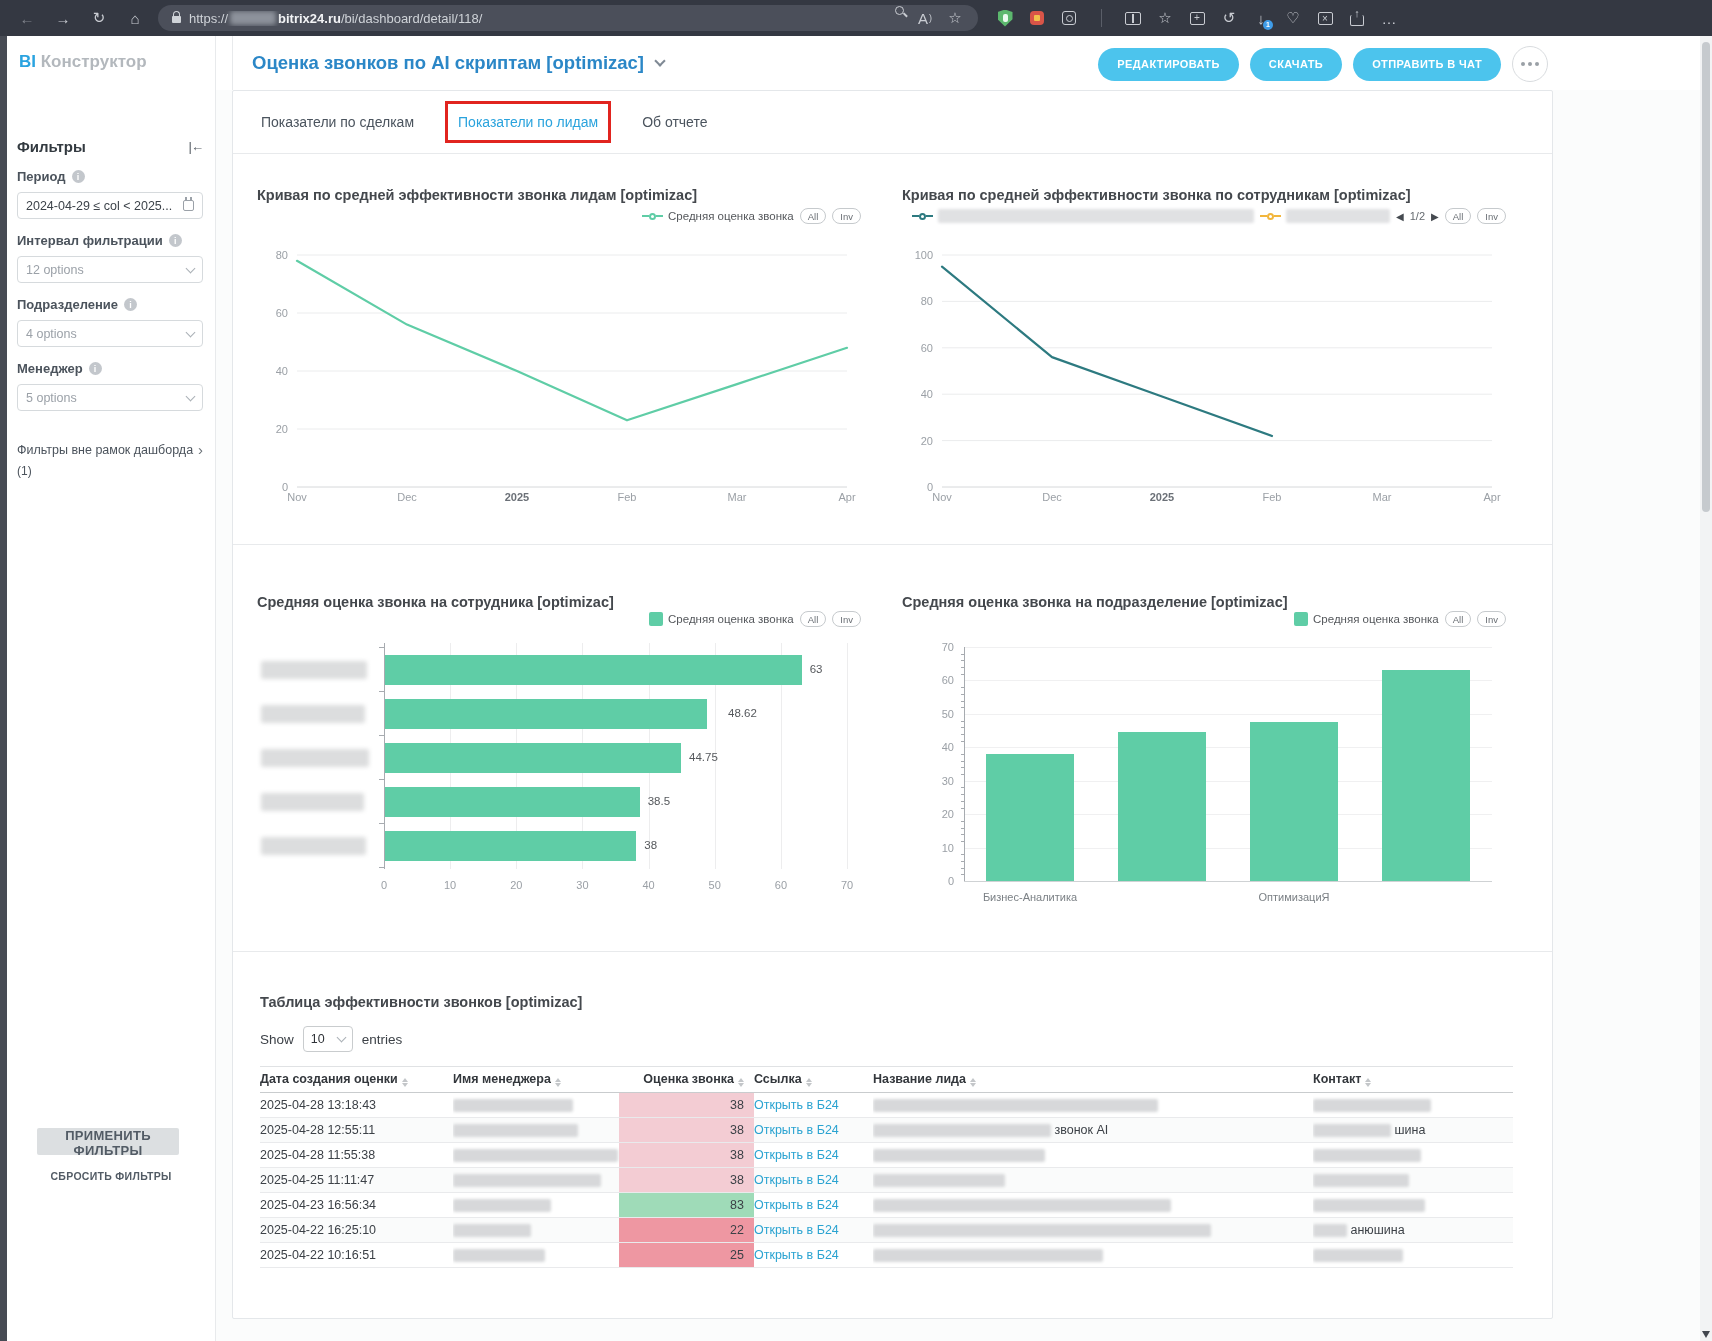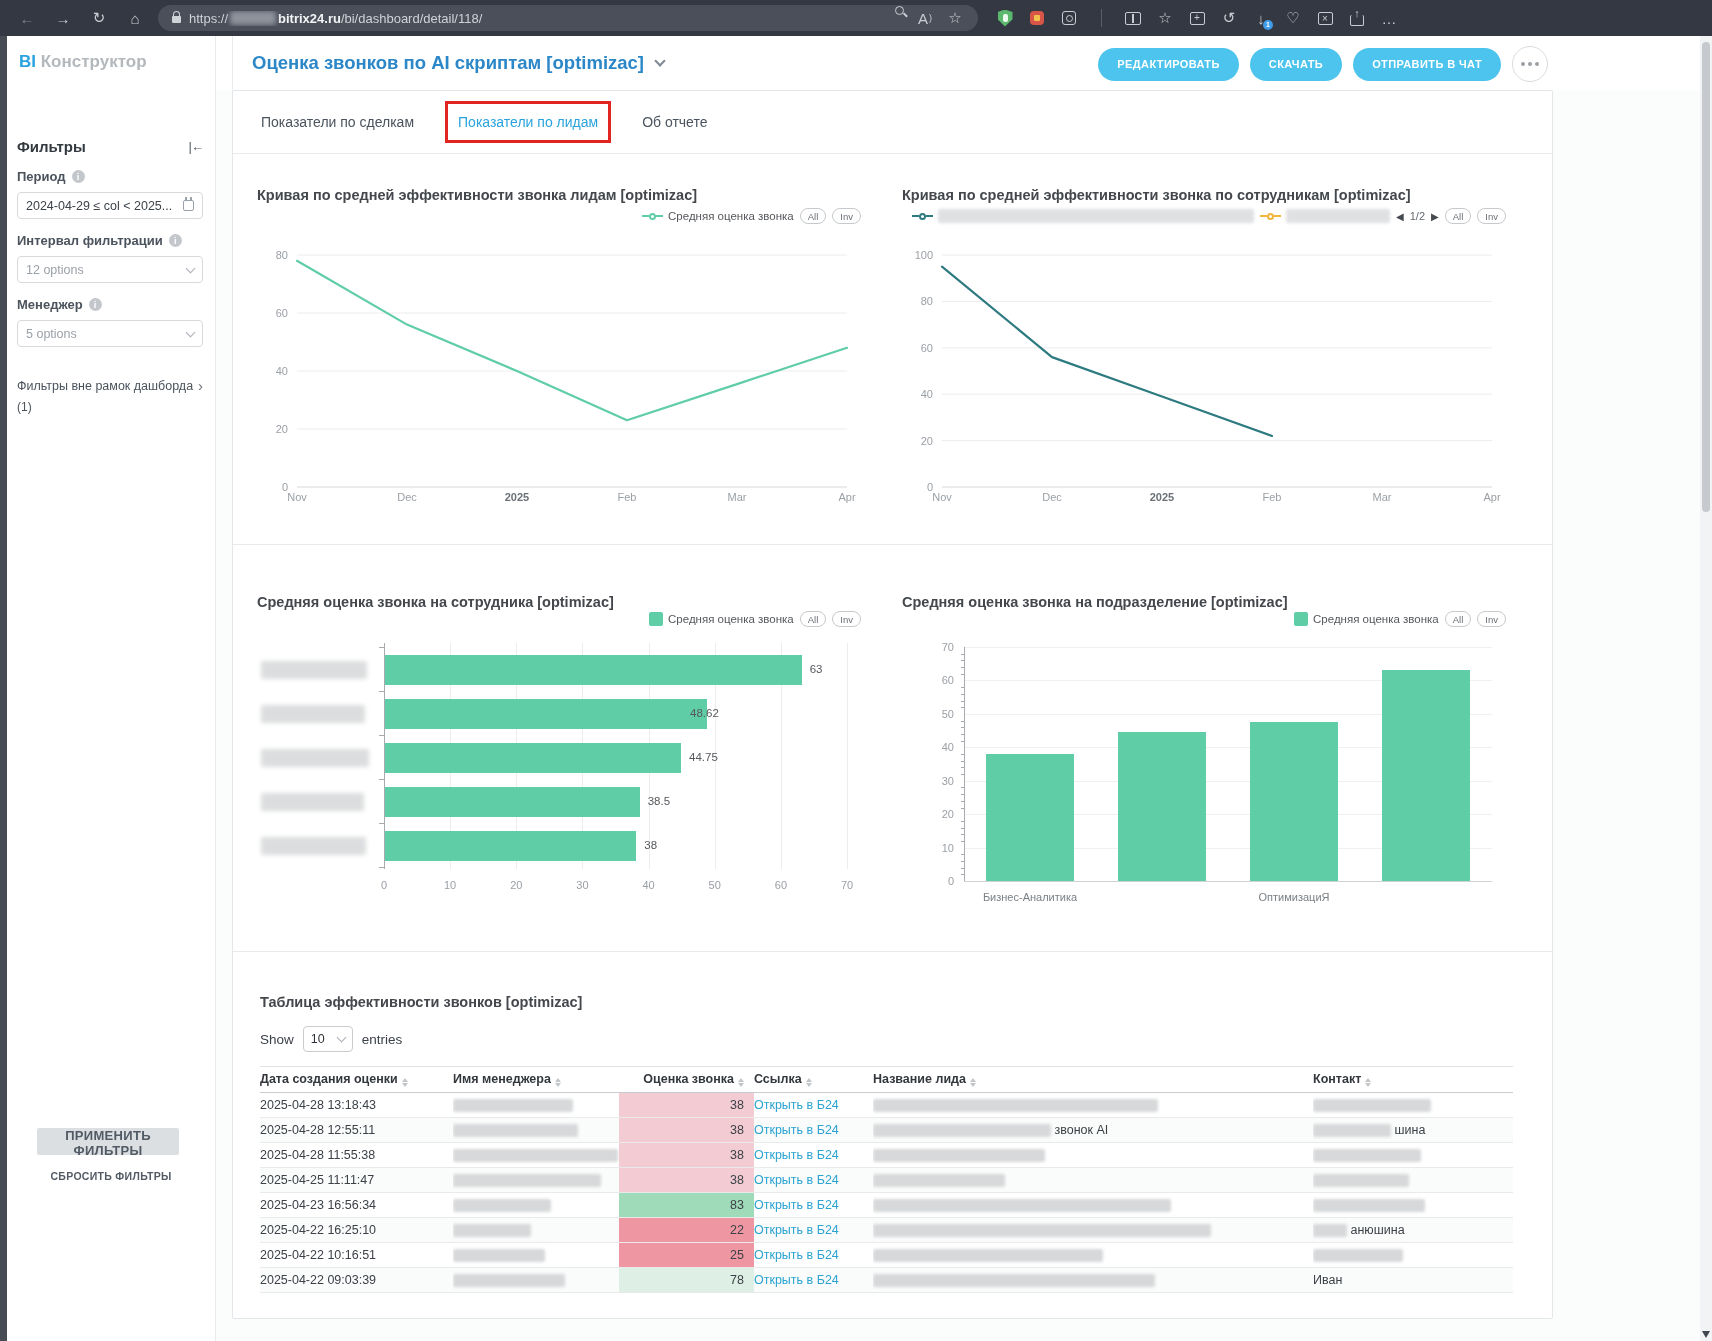--- a/index.html
+++ b/index.html
@@ -250,20 +250,30 @@
         <span>Интервал фильтрации</span>
         <i class="info"></i>
       </div>
     <div class="fcontrol">
       <span class="fval">12 options</span>
       <span class="chev"></span>
     </div>
   </div>
   <div class="fgroup">
     <div class="flabel">
+        <span>Подразделение</span>
+        <i class="info"></i>
+      </div>
+    <div class="fcontrol">
+      <span class="fval">4 options</span>
+      <span class="chev"></span>
+    </div>
+  </div>
+  <div class="fgroup">
+    <div class="flabel">
         <span>Менеджер</span>
         <i class="info"></i>
       </div>
     <div class="fcontrol">
       <span class="fval">5 options</span>
       <span class="chev"></span>
     </div>
   </div>
 
   <div class="ext-filters">
@@ -416,21 +426,21 @@
           <div class="rtick" style="left:126px;top:56px"></div>
           <div class="rtick" style="left:126px;top:100px"></div>
           <div class="rtick" style="left:126px;top:144px"></div>
           <div class="rtick" style="left:126px;top:188px"></div>
           <div class="rtick" style="left:126px;top:232px"></div>
           <div class="cat-blur" style="top:26px;width:106px"></div>
           <div class="bar-h" style="left:132px;top:20px;width:416.7px"></div>
           <div class="bar-val" style="left:556.7px;top:28px">63</div>
           <div class="cat-blur" style="top:70px;width:104px"></div>
           <div class="bar-h" style="left:132px;top:64px;width:321.6px"></div>
-          <div class="bar-val" style="left:437px;top:72px">48.62</div>
+          <div class="bar-val" style="left:475px;top:72px">48.62</div>
           <div class="cat-blur" style="top:114px;width:108px"></div>
           <div class="bar-h" style="left:132px;top:108px;width:296.0px"></div>
           <div class="bar-val" style="left:436.0px;top:116px">44.75</div>
           <div class="cat-blur" style="top:158px;width:103px"></div>
           <div class="bar-h" style="left:132px;top:152px;width:254.7px"></div>
           <div class="bar-val" style="left:394.7px;top:160px">38.5</div>
           <div class="cat-blur" style="top:202px;width:105px"></div>
           <div class="bar-h" style="left:132px;top:196px;width:251.3px"></div>
           <div class="bar-val" style="left:391.3px;top:204px">38</div>
         </div>
@@ -598,28 +608,20 @@
             <td><span class="blur" style="width:34px"></span> <span>анюшина</span></td>
           </tr>
           <tr>
             <td>2025-04-22 10:16:51</td>
             <td><span class="blur" style="width:92px"></span></td>
             <td class="num" style="background:#ee97a2">25</td>
             <td class="link"><span>Открыть в Б24</span></td>
             <td><span class="blur" style="width:230px"></span> </td>
             <td><span class="blur" style="width:90px"></span> </td>
           </tr>
-          <tr>
-            <td>2025-04-22 09:03:39</td>
-            <td><span class="blur" style="width:112px"></span></td>
-            <td class="num" style="background:#def0e6">78</td>
-            <td class="link"><span>Открыть в Б24</span></td>
-            <td><span class="blur" style="width:282px"></span> </td>
-            <td><span>Иван</span></td>
-          </tr>
         </tbody>
     </table>
   </div>
 </div>
 
 <div class="right-scroll">
   <div class="scroll-thumb"></div>
   <div class="scroll-down"></div>
 </div>
 

